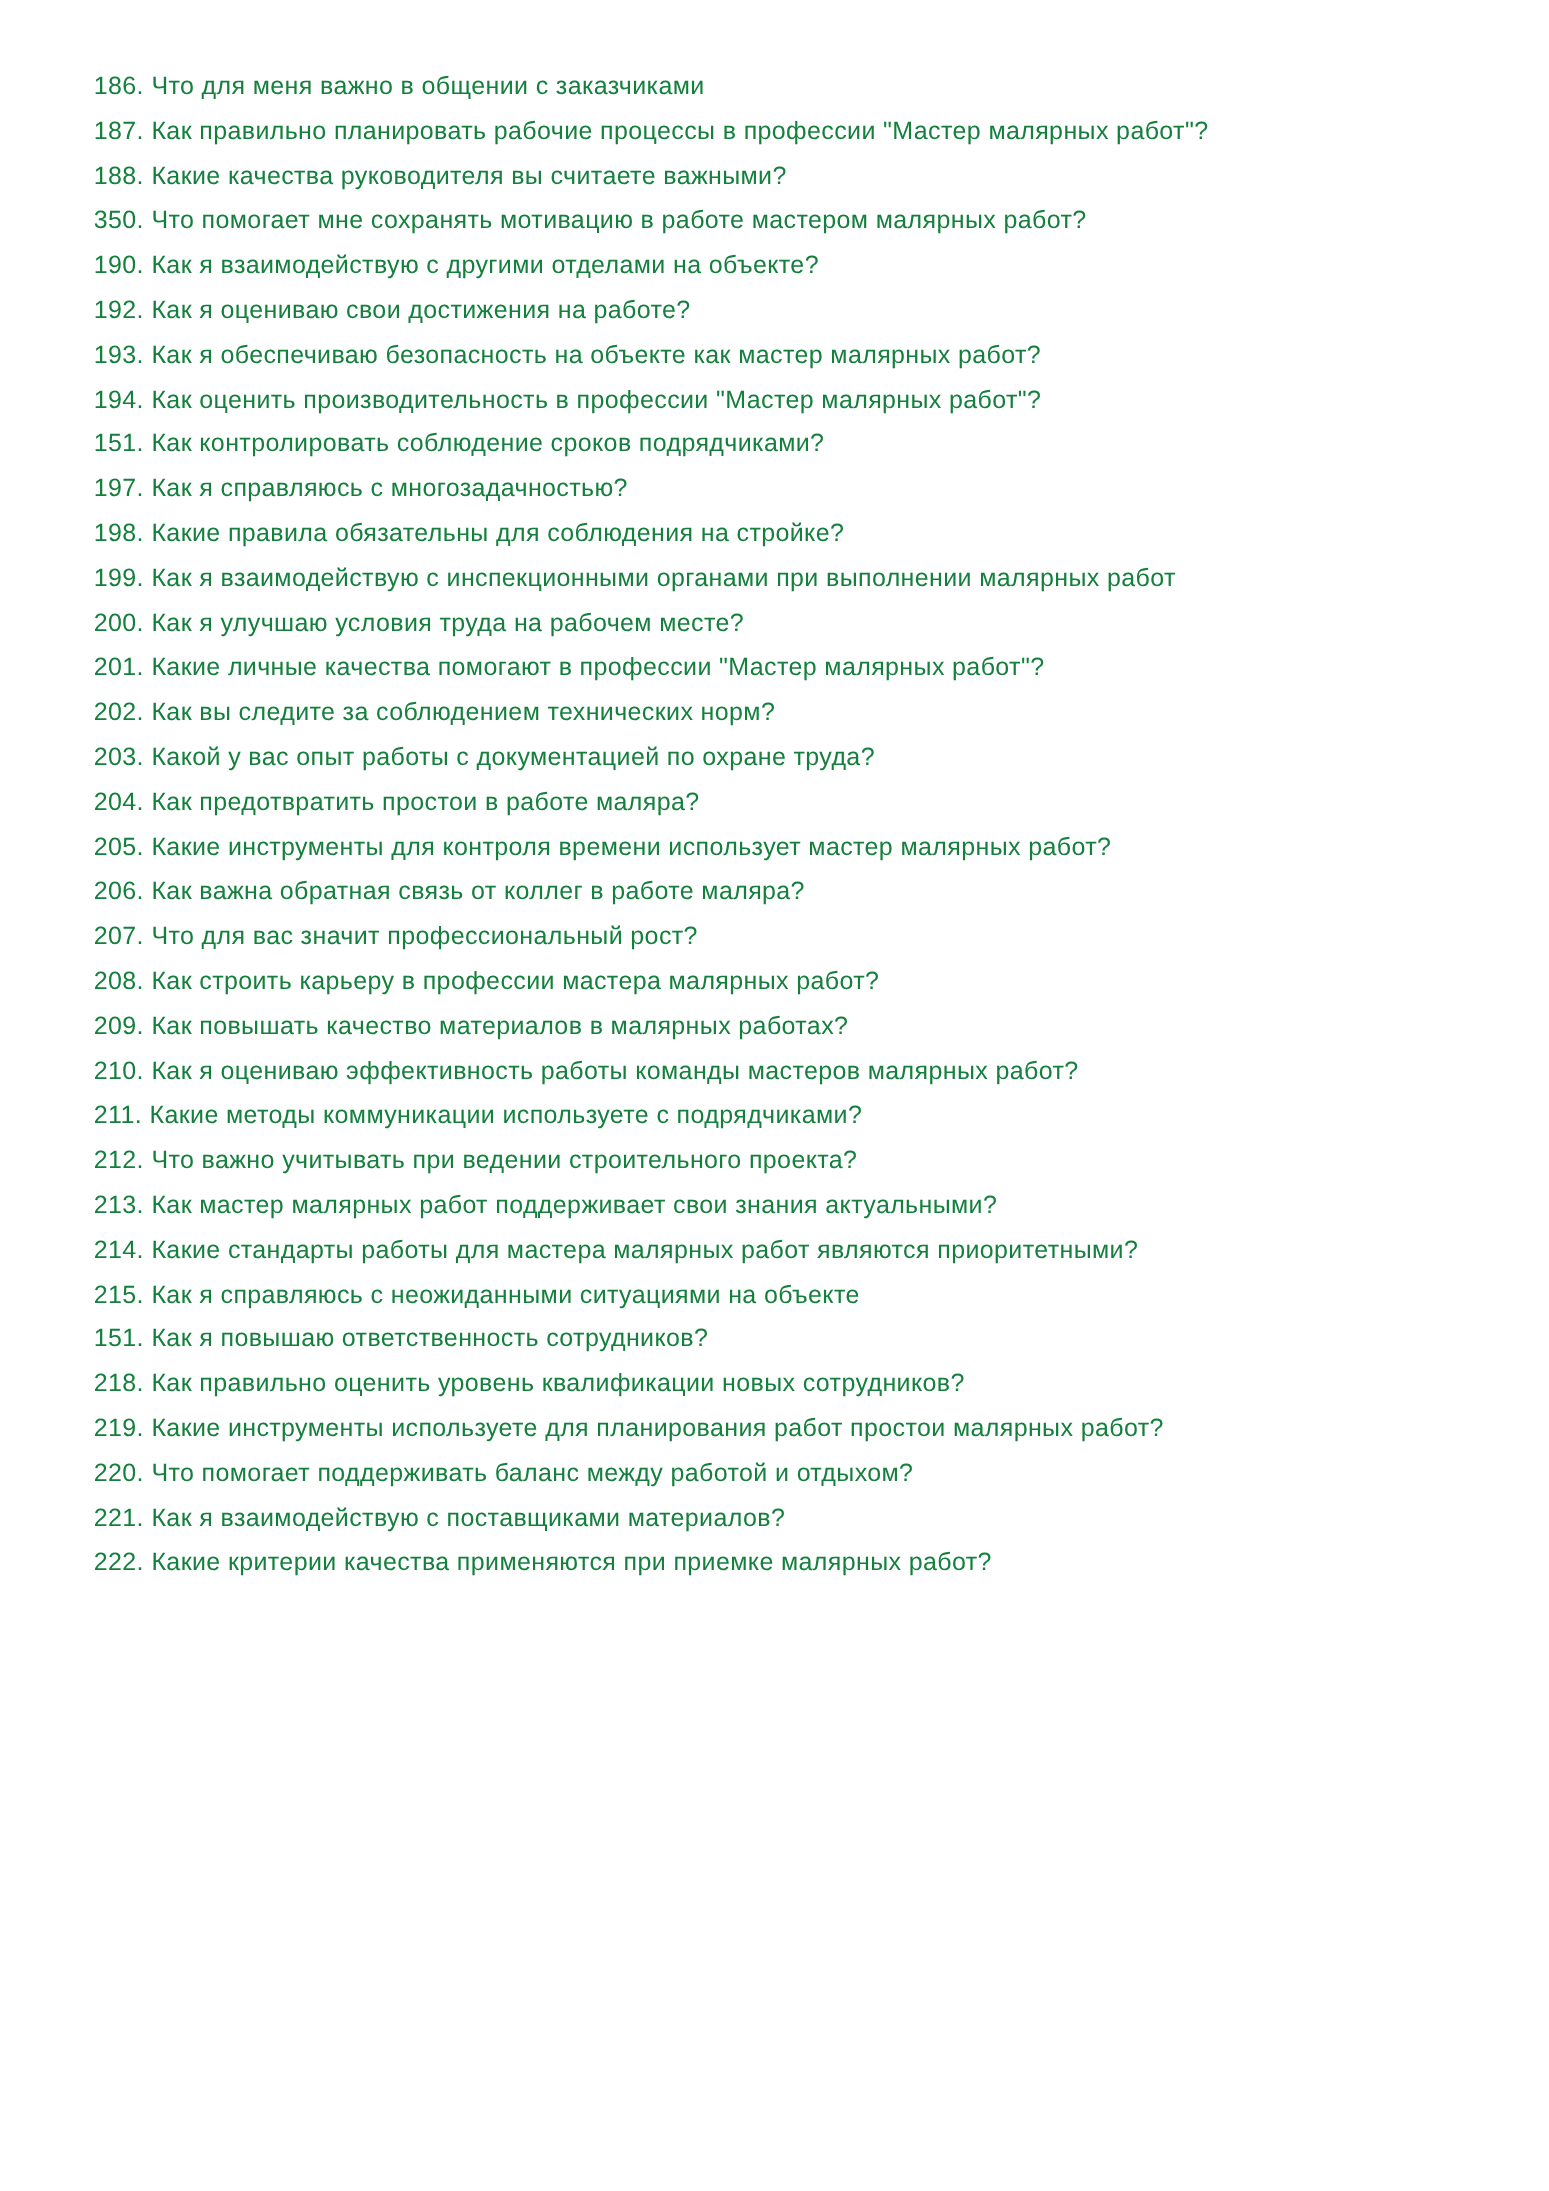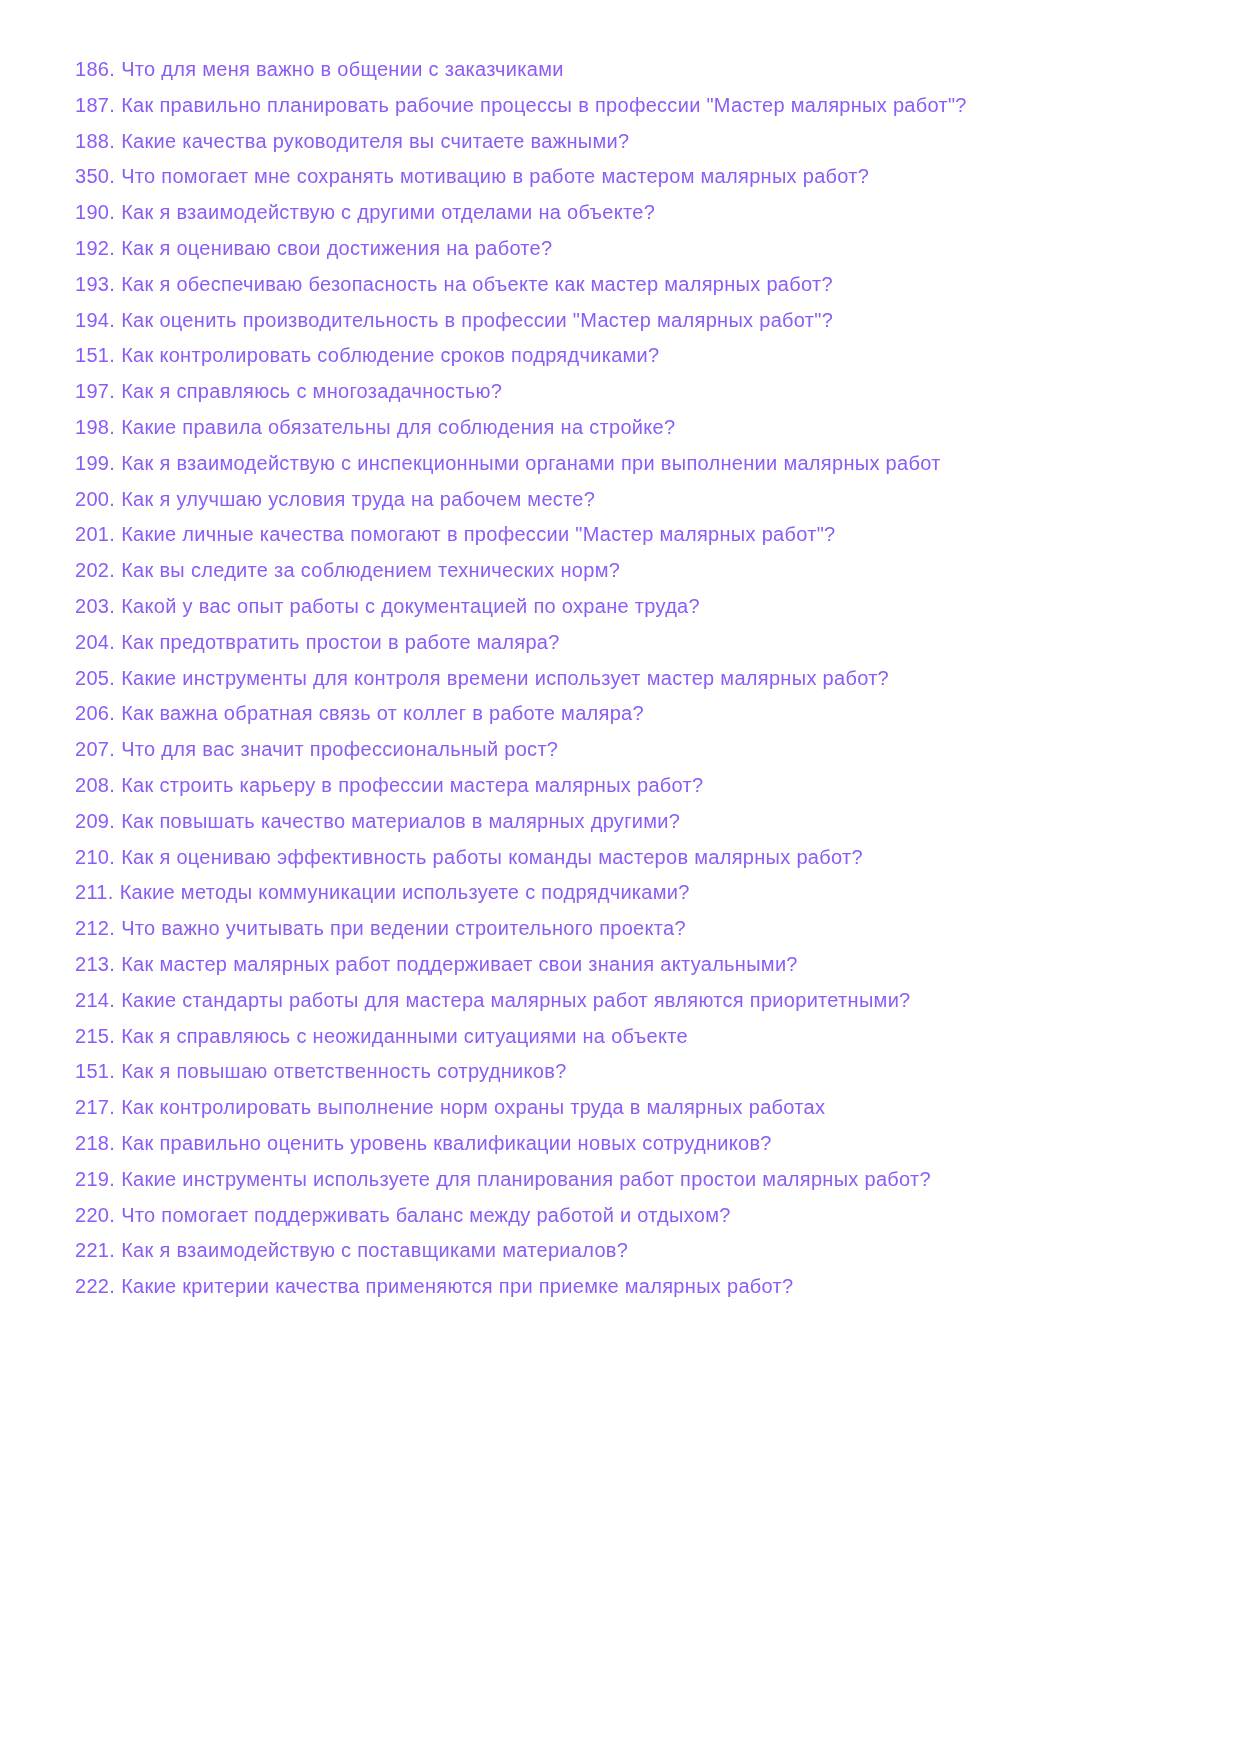--- a/index.html
+++ b/index.html
@@ -18,21 +18,21 @@
     background: #ffffff;
     padding: 52px 40px 0 75px;
   }
   .list {
     width: 100%;
   }
   .item {
     font-size: 20px;
     line-height: 35.8px;
     letter-spacing: 0.3px;
-    color: #8b5cf6;
+    color: #15803d;
     white-space: nowrap;
   }
   .item .num {
     margin-right: 6px;
   }
 </style>
 </head>
 <body>
 
 <div class="page">
@@ -118,21 +118,21 @@
 
       <div class="item">
         <span class="num">207.</span><span class="txt">Что для вас значит профессиональный рост?</span>
       </div>
 
       <div class="item">
         <span class="num">208.</span><span class="txt">Как строить карьеру в профессии мастера малярных работ?</span>
       </div>
 
       <div class="item">
-        <span class="num">209.</span><span class="txt">Как повышать качество материалов в малярных другими?</span>
+        <span class="num">209.</span><span class="txt">Как повышать качество материалов в малярных работах?</span>
       </div>
 
       <div class="item">
         <span class="num">210.</span><span class="txt">Как я оцениваю эффективность работы команды мастеров малярных работ?</span>
       </div>
 
       <div class="item">
         <span class="num">211.</span><span class="txt">Какие методы коммуникации используете с подрядчиками?</span>
       </div>
 
@@ -149,23 +149,20 @@
       </div>
 
       <div class="item">
         <span class="num">215.</span><span class="txt">Как я справляюсь с неожиданными ситуациями на объекте</span>
       </div>
 
       <div class="item">
         <span class="num">151.</span><span class="txt">Как я повышаю ответственность сотрудников?</span>
       </div>
 
-      <div class="item">
-        <span class="num">217.</span><span class="txt">Как контролировать выполнение норм охраны труда в малярных работах</span>
-      </div>
 
       <div class="item">
         <span class="num">218.</span><span class="txt">Как правильно оценить уровень квалификации новых сотрудников?</span>
       </div>
 
       <div class="item">
         <span class="num">219.</span><span class="txt">Какие инструменты используете для планирования работ простои малярных работ?</span>
       </div>
 
       <div class="item">

